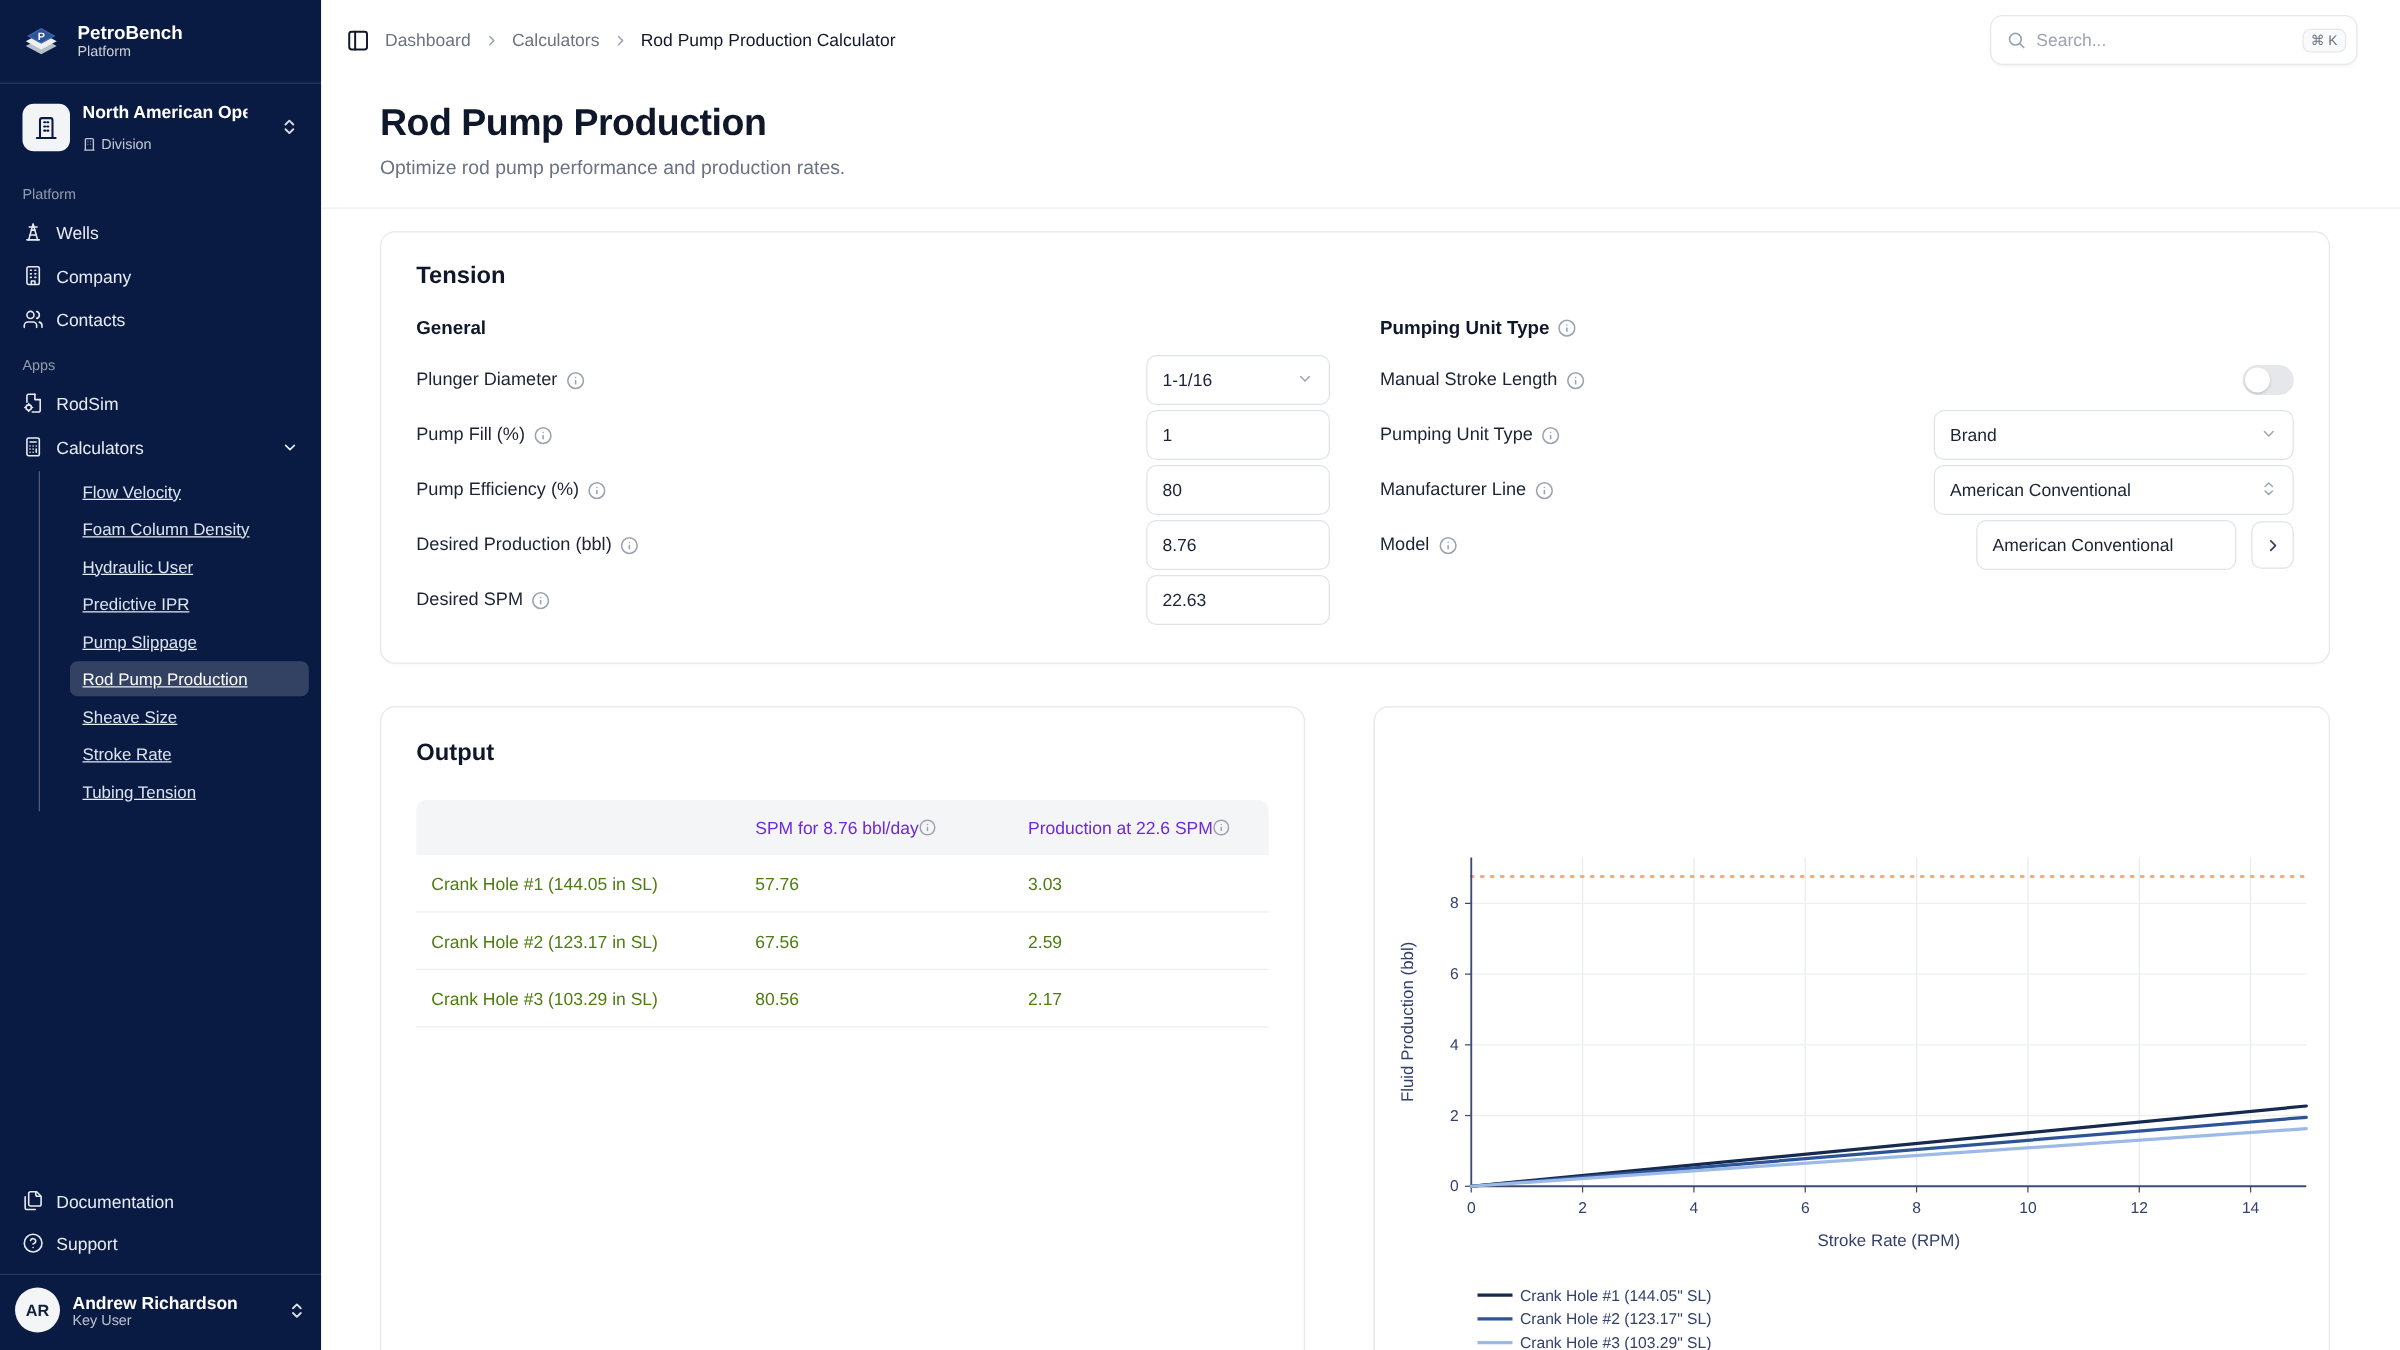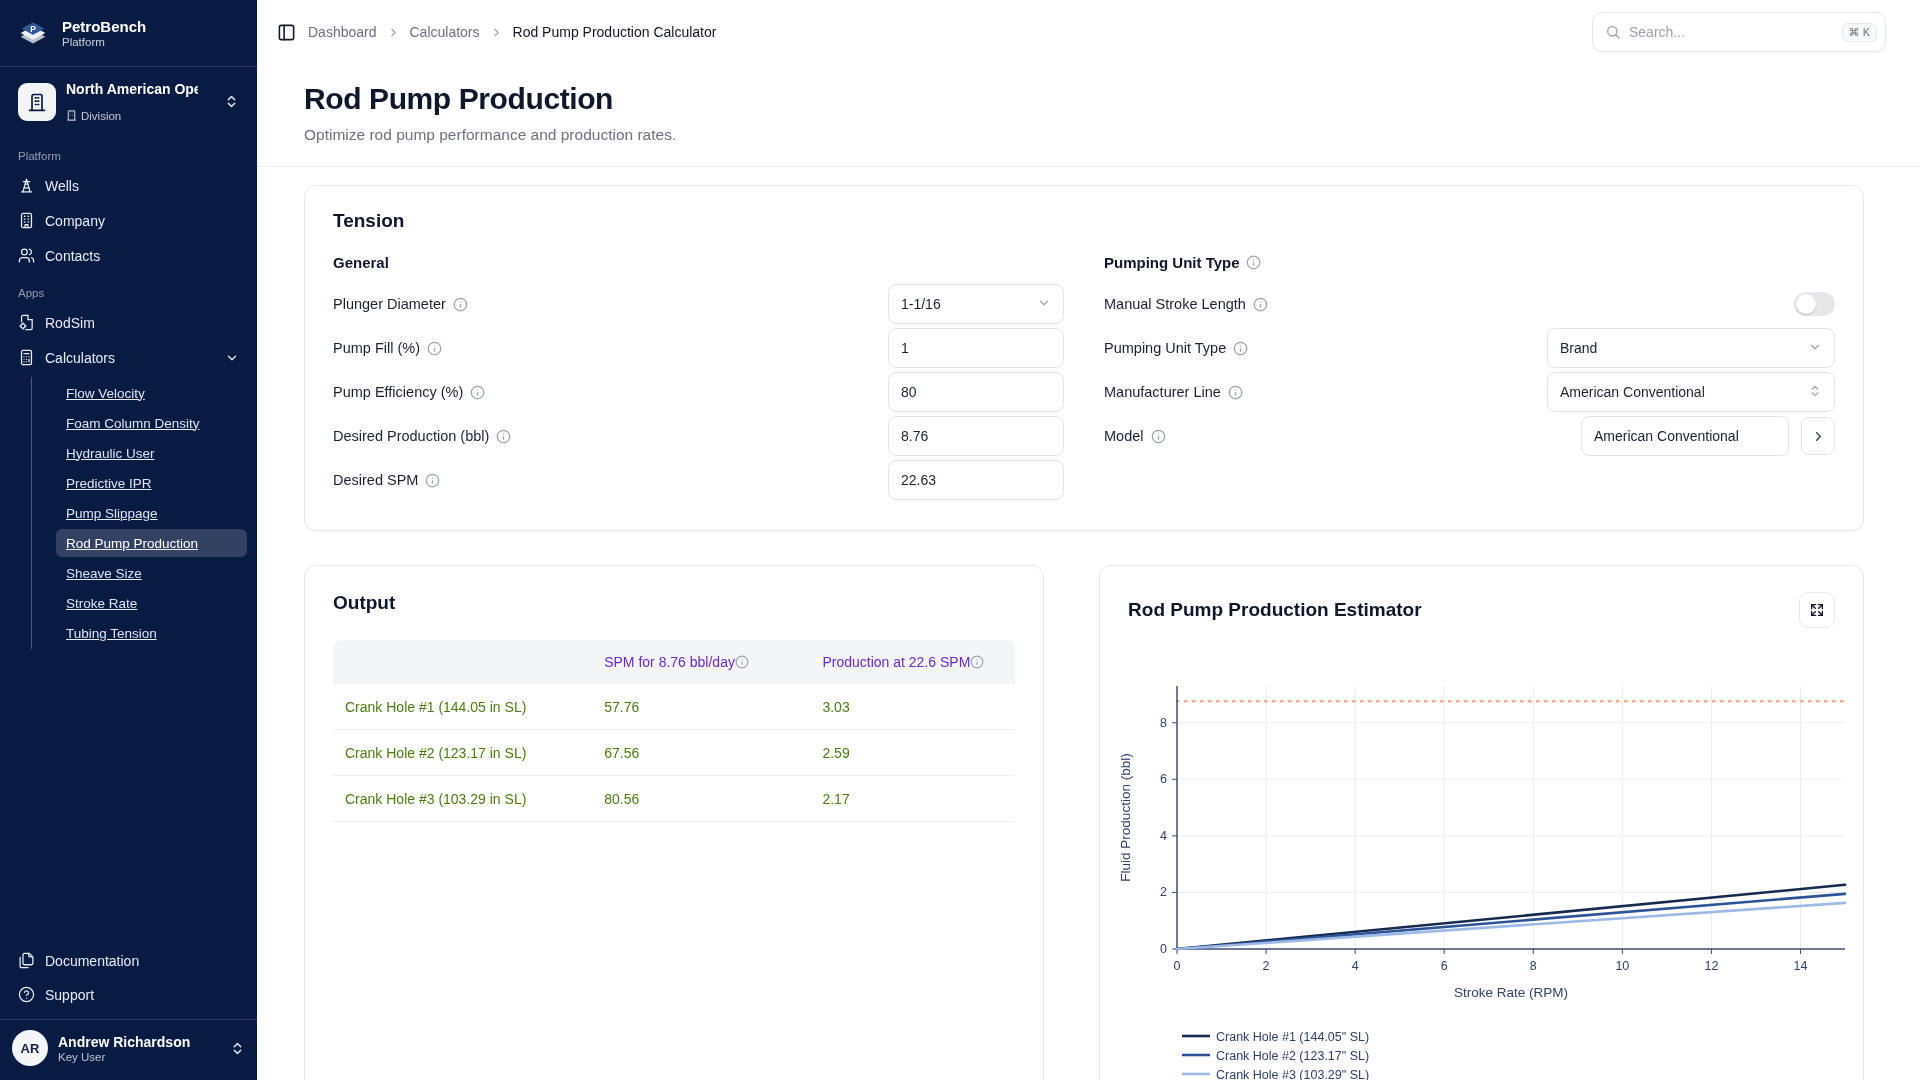--- a/index.html
+++ b/index.html
@@ -52,21 +52,21 @@
   .card { background:#fff; border:1px solid #e6e8ec; border-radius:12px; box-shadow:0 1px 2px rgba(16,24,40,.04); }
   .card-title { font-size:19px; font-weight:bold; color:#0f172a; }
 
   .inputs-card { padding:24px 28px 26px; }
   .inputs-grid { display:grid; grid-template-columns:1fr 1fr; column-gap:40px; margin-top:16px; }
   .col-head { font-size:15px; font-weight:bold; color:#0f172a; height:28px; display:flex; align-items:center; gap:6px; margin-bottom:8px; }
   .field { display:flex; align-items:center; justify-content:space-between; height:40px; margin-bottom:4px; }
   .f-label { font-size:14.5px; color:#1a2234; display:flex; align-items:center; gap:7px; }
   .i-ic { color:#9ca3af; display:inline-flex; }
   .ctrl { height:40px; border:1px solid #e0e3e8; border-radius:8px; background:#fff; font-size:14px; color:#1a2234; display:flex; align-items:center; padding:0 12px; }
-  .ctrl.sm { width:176px; }
+  .ctrl.sm { width:147px; }
   .ctrl.lg { width:288px; }
   .ctrl.select { justify-content:space-between; cursor:pointer; color:#1a2234; }
   .ctrl .chev { color:#9ca3af; }
   .model-wrap { display:flex; align-items:center; gap:12px; }
   .ctrl.model { width:208px; }
   .nav-btn { width:34px; height:38px; border:1px solid #e0e3e8; border-radius:8px; background:#fff; display:flex; align-items:center; justify-content:center; color:#374151; cursor:pointer; }
   .toggle { width:41px; height:24px; border-radius:12px; background:#e5e7eb; position:relative; cursor:pointer; }
   .toggle .knob { position:absolute; top:2px; left:2px; width:20px; height:20px; border-radius:50%; background:#fff; box-shadow:0 1px 2px rgba(0,0,0,.18); }
 
   .row2 { display:flex; gap:55px; margin-top:34px; align-items:flex-start; }
@@ -513,37 +513,20 @@
             </div>
             <div class="t-row">
               <span class="tc tc1">Crank Hole #3 (103.29 in SL)</span>
               <span class="tc tc2">80.56</span>
               <span class="tc tc3">2.17</span>
             </div>
           </div>
         </div>
 
         <div class="card chart-card">
-          <div class="chart-head">
-            <div class="card-title">Rod Pump Production Estimator</div>
-            <span class="exp-btn">
-              <span class="icon">
-                <svg width="16" height="16" viewBox="0 0 24 24" fill="none" stroke="currentColor" stroke-width="2" stroke-linecap="round" stroke-linejoin="round">
-                    <path d="M14 4h6v6"></path>
-                    <path d="m20 4-5.5 5.5"></path>
-                    <path d="M10 20H4v-6"></path>
-                    <path d="m4 20 5.5-5.5"></path>
-                    <path d="M4 10V4h6"></path>
-                    <path d="m4 4 5.5 5.5"></path>
-                    <path d="M20 14v6h-6"></path>
-                    <path d="m20 20-5.5-5.5"></path>
-                  </svg>
-              </span>
-            </span>
-          </div>
           <svg class="chart-svg" width="769" height="470">
               <line x1="166.06666666666666" y1="60" x2="166.06666666666666" y2="323" stroke="#e9ebef"></line>
               <line x1="255.13333333333333" y1="60" x2="255.13333333333333" y2="323" stroke="#e9ebef"></line>
               <line x1="344.2" y1="60" x2="344.2" y2="323" stroke="#e9ebef"></line>
               <line x1="433.26666666666665" y1="60" x2="433.26666666666665" y2="323" stroke="#e9ebef"></line>
               <line x1="522.3333333333333" y1="60" x2="522.3333333333333" y2="323" stroke="#e9ebef"></line>
               <line x1="611.4" y1="60" x2="611.4" y2="323" stroke="#e9ebef"></line>
               <line x1="700.4666666666667" y1="60" x2="700.4666666666667" y2="323" stroke="#e9ebef"></line>
               <line x1="77" y1="266.44086021505376" x2="745" y2="266.44086021505376" stroke="#edeff2"></line>
               <line x1="77" y1="209.88172043010752" x2="745" y2="209.88172043010752" stroke="#edeff2"></line>

